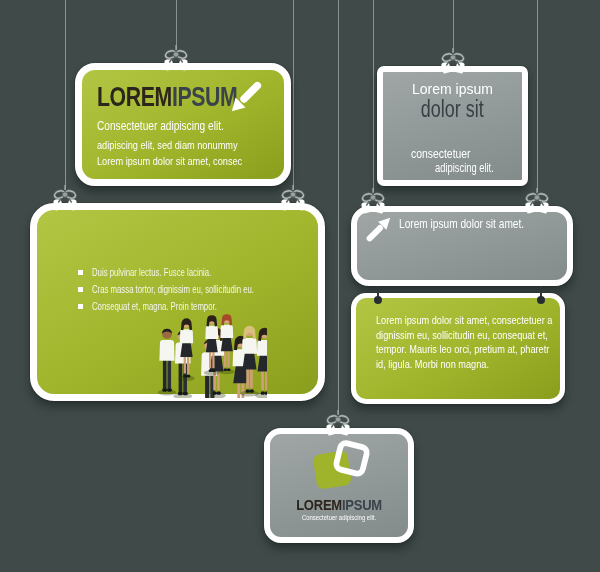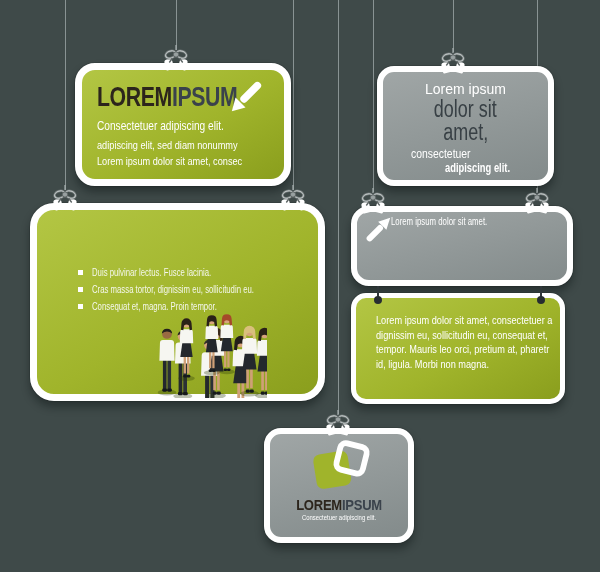--- a/index.html
+++ b/index.html
@@ -30,33 +30,33 @@
   
   #card-main-left{left:30px;top:203px;width:295px;height:198px;border-radius:24px;}
   .ml-head{position:absolute;left:35px;top:8px;font-size:17.5px;}
   .ml-head .tline{line-height:24px;}
   .ml-list{position:absolute;left:37px;top:52px;margin:2px;padding:0;list-style:none;font-size:10.5px;color:#f4f7ec;}
   .ml-list li{position:relative;padding-left:16px;line-height:17px;white-space:nowrap;}
   .bmark{position:absolute;left:2px;top:6px;width:4.5px;height:4.5px;background:#fff;}
   .ml-people{position:absolute;left:50px;top:100px;width:180px;height:88px;}
 
   
-  #card-top-right{left:377px;top:66px;width:177px;height:120px;border-radius:17px;border-width:6px;}
+  #card-top-right{left:377px;top:66px;width:151px;height:120px;border-radius:7px;border-width:6px;}
   .tr{position:absolute;width:100%;text-align:center;}
   .tr1{top:9px;font-size:14px;}
   .tr2{top:24px;font-size:23px;color:var(--dark_text,#384045);}
   .tr3{top:47px;font-size:23px;color:var(--dark_text,#384045);}
   .tr2 span,.tr3 span{color:var(--dark_text,#384045);}
   .tr4{top:74px;left:28px;width:auto;text-align:left;font-size:13px;}
-  .tr5{top:89px;right:20px;left:auto;width:auto;text-align:center;font-size:12px;font-weight:bold;}
+  .tr5{top:89px;right:12px;left:auto;width:auto;text-align:center;font-size:12px;}
 
   
   #card-mid-right{left:351px;top:206px;width:222px;height:80px;border-radius:18px;border-width:6px;}
   .mr-arrow{position:absolute;left:8px;top:3px;width:28px;height:28px;}
-  .mr-head{position:absolute;left:34px;top:4px;font-size:10px;}
+  .mr-head{position:absolute;left:42px;top:4px;font-size:13px;}
   .mr-body{position:absolute;left:43px;top:21px;font-size:8.5px;color:#eef1ee;}
   .mr-body .tline{line-height:10.5px;}
 
   
   #card-bottom-right{left:351px;top:293px;width:214px;height:111px;border-radius:15px;border-width:5px;}
   .br-body{position:absolute;left:12px;top:15px;font-size:11.5px;color:#f4f7ec;}
   .br-body .tline{line-height:14.6px;margin-left:8px;}
   .pin{position:absolute;width:9px;height:20px;top:-12px;z-index:5;}
   .pin::before{content:"";position:absolute;left:3.5px;top:0;width:2px;height:12px;background:#30373b;}
   .pin::after{content:"";position:absolute;left:.5px;top:10px;width:8px;height:8px;border-radius:50%;background:#272d31;}
@@ -160,21 +160,20 @@
         <use href="#person-woman" xlink:href="#person-woman" transform="translate(117,25) scale(0.92)" style="--hair: #322a20;"></use>
         <use href="#person-woman" xlink:href="#person-woman" transform="translate(127,3) scale(0.72)" style="--hair: #8a4a28;"></use>
         <use href="#person-man" xlink:href="#person-man" transform="translate(139,5) scale(0.76)" style="--hair: #23201c;"></use>
         <use href="#person-woman" xlink:href="#person-woman" transform="translate(150,17) scale(0.85)" style="--hair: #d9c07c;"></use>
       </svg>
   </div>
 
   <div class="card gray" id="card-top-right">
     <div class="tr tr1"><span>Lorem ipsum</span></div>
     <div class="tr tr2"><span class="cond78 cc">dolor sit</span></div>
-    <div class="tr tr3"><span class="cond78 cc">amet,</span></div>
     <div class="tr tr4"><span class="cond80">consectetuer</span></div>
     <div class="tr tr5"><span class="cond78">adipiscing elit.</span></div>
   </div>
 
   <div class="card gray" id="card-mid-right">
     <svg class="mr-arrow" viewBox="0 0 30 30">
       <path d="M5 25 L16 14" stroke="#fff" stroke-width="6.5" stroke-linecap="round" fill="none"></path>
       <polygon points="27,3 22.9,15.9 14.1,7.1" fill="#fff"></polygon>
     </svg>
     <div class="mr-head">

